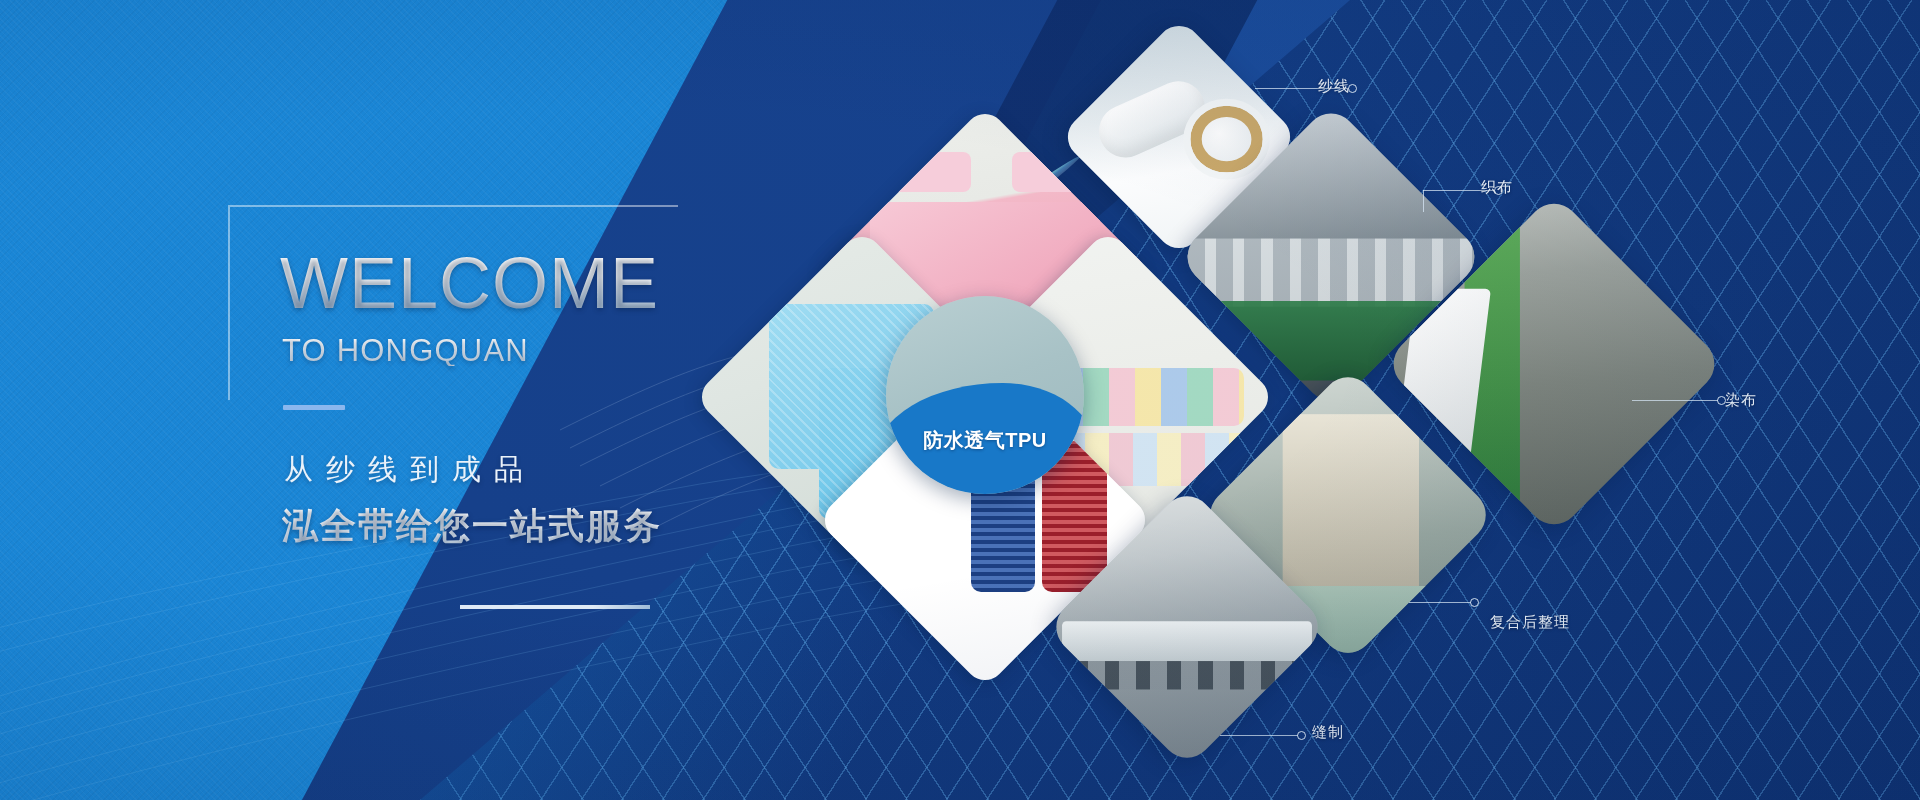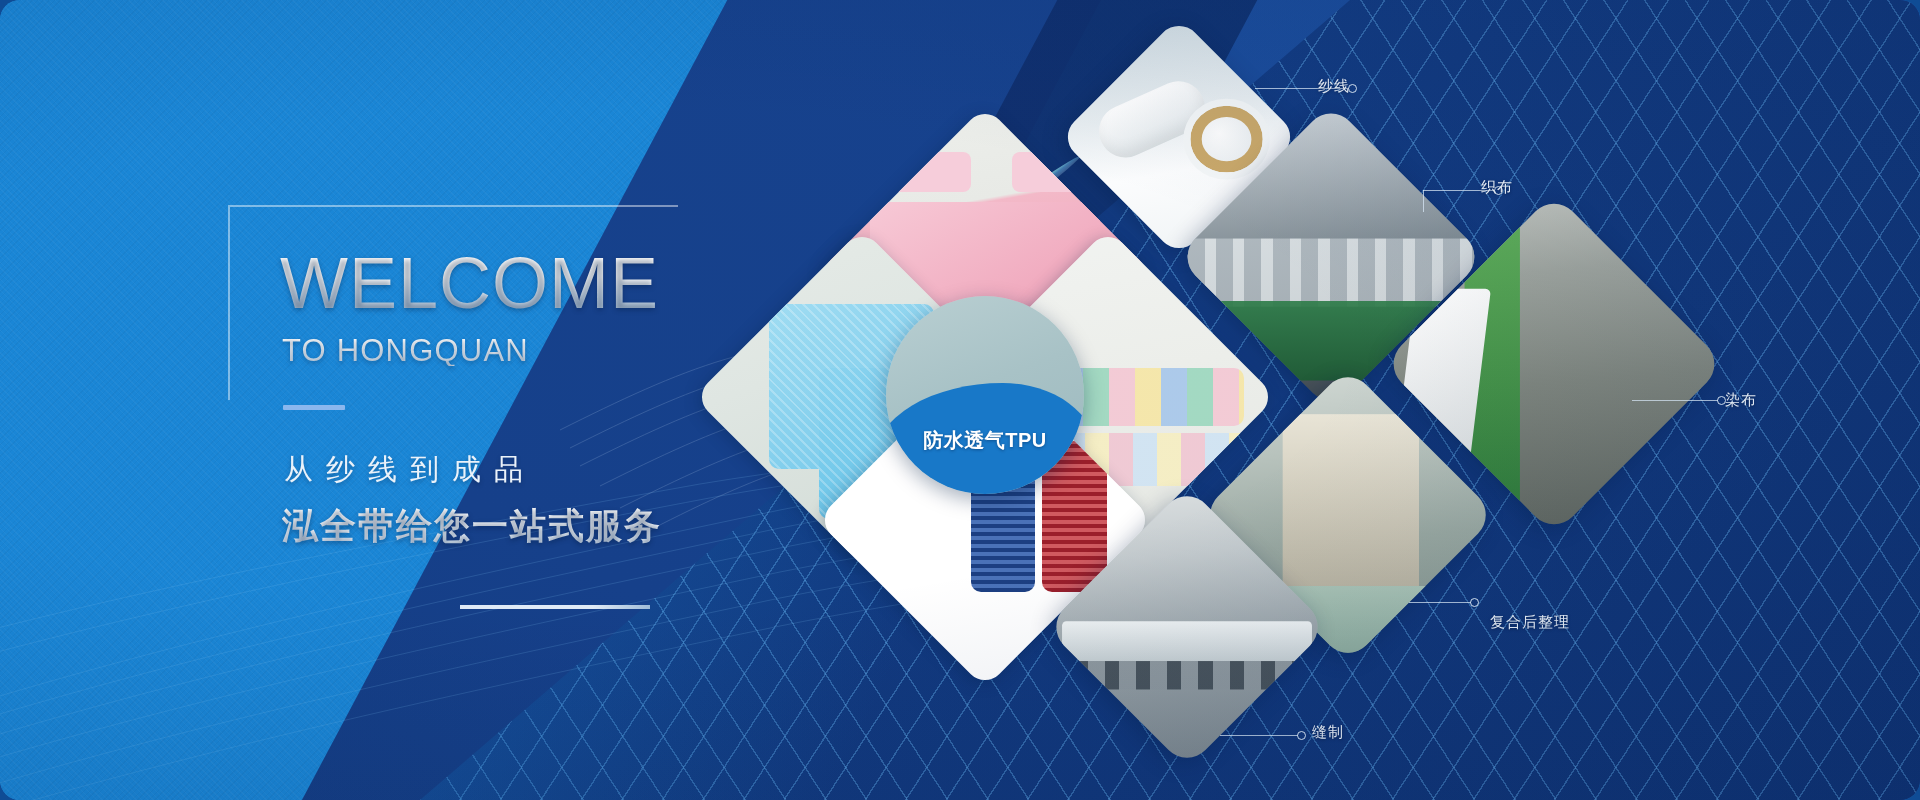--- a/index.html
+++ b/index.html
@@ -2,21 +2,20 @@
 <html><head>
 <meta charset="utf-8">
 <style>
   * { margin:0; padding:0; box-sizing:border-box; }
   html,body { width:1920px; height:800px; overflow:hidden; background:#0f4c95; }
   body { font-family:"Liberation Sans","DejaVu Sans",sans-serif; }
 
   #banner {
     position:relative; width:1920px; height:800px; overflow:hidden;
     background:#1878c8;
-    border-radius:20px;
   }
 
   
   .bg-base{
     position:absolute; inset:0;
     background:
       linear-gradient(118deg,#1a86d6 0%,#1a86d6 34%,#1878c8 48%,#1371bd 62%,#126cb6 100%);
   }
   .bg-texture{
     position:absolute; inset:0;

